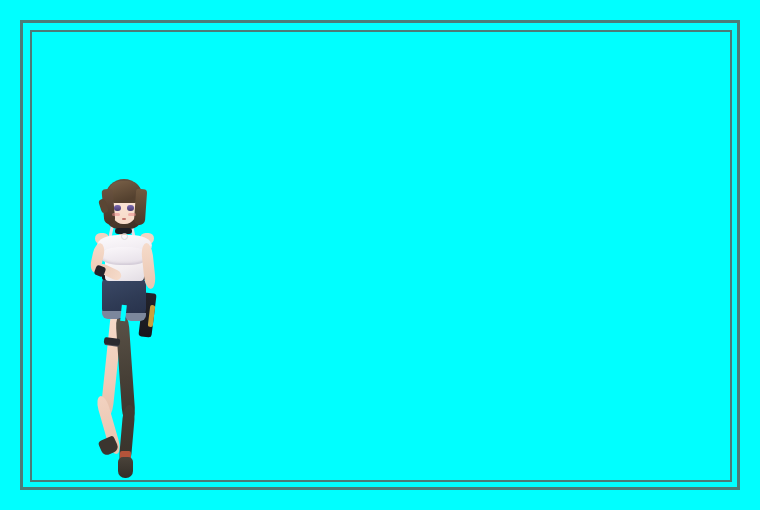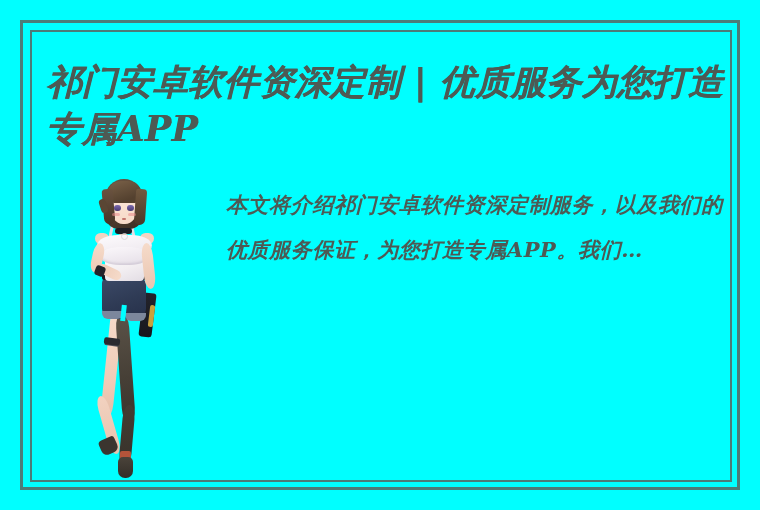--- a/index.html
+++ b/index.html
@@ -297,23 +297,21 @@
   }
 </style>
 </head>
 <body>
 
 <div id="card">
 
   <div class="frame-outer"></div>
   <div class="frame-inner"></div>
 
-  <div class="headline">祁门安卓软件资深定制 | 优质服务为您打造专属APP</div>
-
-  <div class="excerpt">本文将介绍祁门安卓软件资深定制服务，以及我们的优质服务保证，为您打造专属APP。我们…</div>
+
 
   <div class="figure">
     <div class="leg-bare"></div>
     <div class="leg-bare-lower"></div>
     <div class="leg-stocking-thigh"></div>
     <div class="leg-stocking-calf"></div>
     <div class="garter"></div>
     <div class="boot-back"></div>
     <div class="sock-accent"></div>
     <div class="boot-front"></div>

